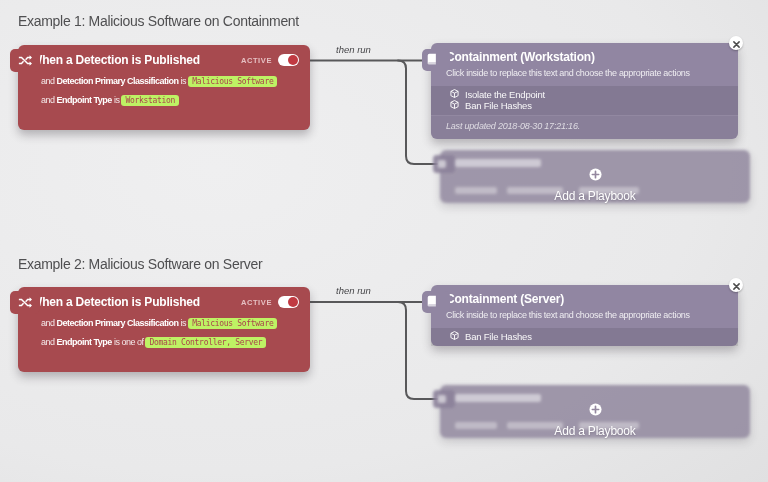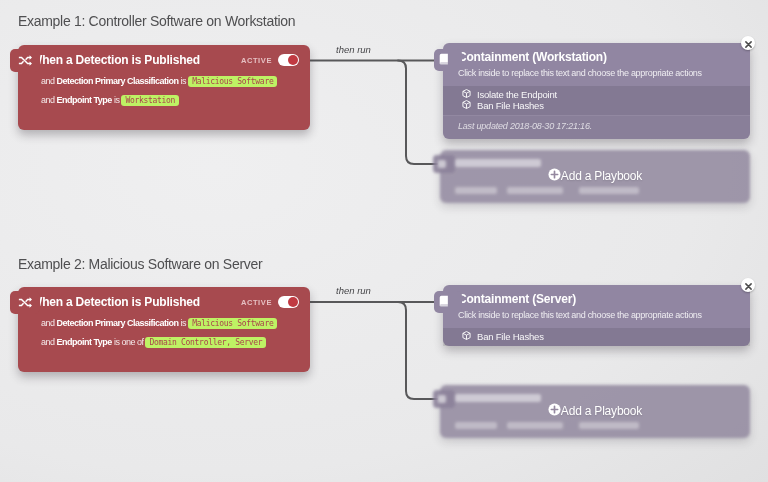--- a/index.html
+++ b/index.html
@@ -56,21 +56,21 @@
     color:rgba(255,255,255,.88); white-space:nowrap;
   }
   .cond b { color:#fff; }
   .chip {
     font-family:"DejaVu Sans Mono", monospace; font-size:8px; letter-spacing:-0.3px;
     background:#bef264; color:#a8454b; border-radius:3px; padding:1px 4px;
   }
 
   
   .pb-card {
-    position:absolute; left:443px; width:307px;
+    position:absolute; left:431px; width:307px;
     background:#9186a2; border-radius:6px; z-index:2;
     box-shadow:0 5px 10px rgba(55,50,60,.3); color:#fff;
   }
   .pb-tab {
     position:absolute; left:-9px; top:6px; width:28px; height:22px;
     background:#9186a2; border-radius:5px;
     display:flex; align-items:center; justify-content:flex-start; padding-left:4px;
   }
   .pb-head { padding:7px 15px 7px 15px; }
   .pb-title { font-size:12px; font-weight:bold; line-height:15px; letter-spacing:-0.2px; }
@@ -111,37 +111,38 @@
     background:rgba(255,255,255,.55); border-radius:2px;
   }
   .g-bar { position:absolute; background:rgba(255,255,255,.5); border-radius:2px; height:8px; }
   .g-name { left:15px; top:9px; width:86px; }
   .g-m1 { left:15px; top:37px; width:42px; height:7px; background:rgba(255,255,255,.35); }
   .g-m2 { left:67px; top:37px; width:56px; height:7px; background:rgba(255,255,255,.35); }
   .g-m3 { left:139px; top:37px; width:60px; height:7px; background:rgba(255,255,255,.35); }
   .ghost-add {
     position:absolute; left:0; right:0; top:18px; text-align:center;
     color:#fff; font-size:12px; letter-spacing:-0.2px; cursor:pointer;
-    display:flex; align-items:center; justify-content:center; 
+    display:flex; align-items:center; justify-content:center; gap:5px;
     text-shadow:0 1px 2px rgba(0,0,0,.15);
+    flex-direction:column;
   }
 </style>
 </head>
 <body>
 
 <div class="canvas">
 
   <svg class="connectors" width="768" height="482" aria-hidden="true">
     <path d="M310,60.5 H437" fill="none" stroke="#58585a" stroke-width="2" stroke-linecap="round"></path>
     <path d="M398,60.5 Q406,60.5 406,68.5 V156 Q406,164 414,164 H437" fill="none" stroke="#58585a" stroke-width="2" stroke-linecap="round"></path>
     <path d="M310,302 H437" fill="none" stroke="#58585a" stroke-width="2" stroke-linecap="round"></path>
     <path d="M398,302 Q406,302 406,310 V391 Q406,399 414,399 H437" fill="none" stroke="#58585a" stroke-width="2" stroke-linecap="round"></path>
   </svg>
 
-  <div class="section-title" style="top:13px">Example 1: Controller Software on Workstation</div>
+  <div class="section-title" style="top:13px">Example 1: Malicious Software on Containment</div>
 
   <div class="trigger-card" style="top:45px">
     <div class="trig-tab">
       <span>
         <svg width="14" height="11" viewBox="0 0 16 12">
           <path d="M1 2.5h3l7 7h3.5M1 9.5h3l2.3-2.6M8.7 5.1L11 2.5h3.5" stroke="#fff" stroke-width="1.7" fill="none"></path>
           <path d="M13.2 0l2.8 2.5-2.8 2.5zM13.2 7l2.8 2.5-2.8 2.5z" fill="#fff"></path>
         </svg>
       </span>
     </div>

